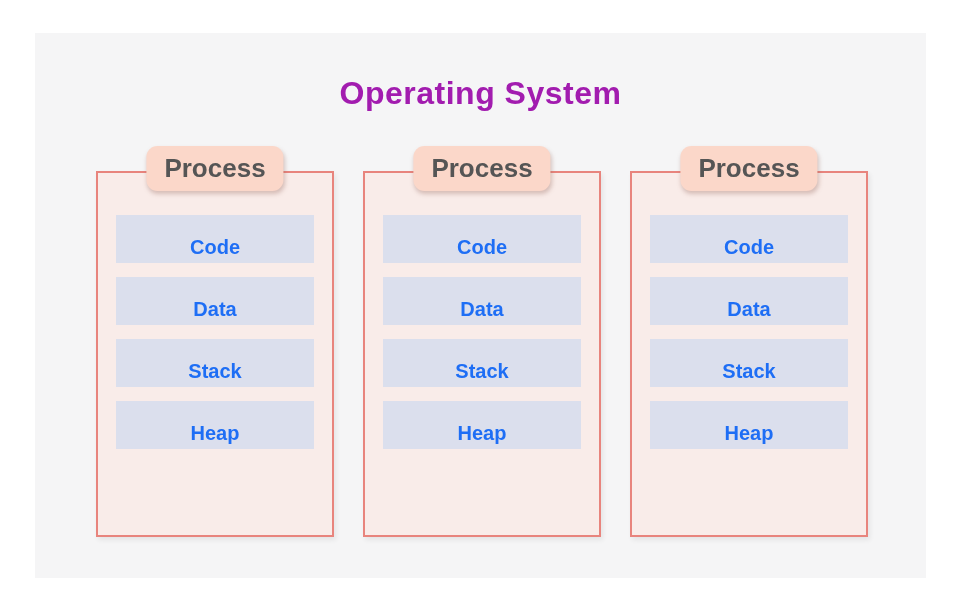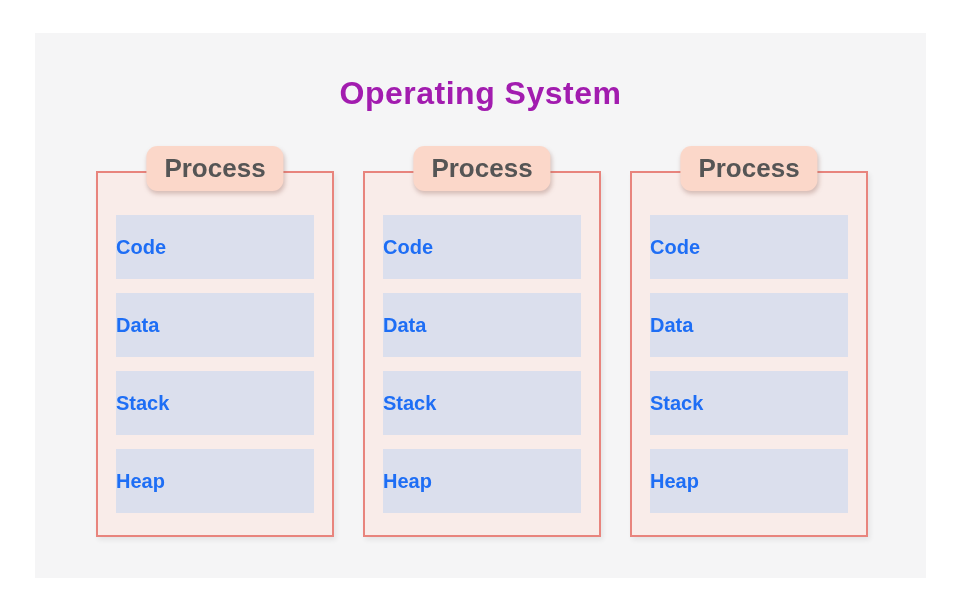--- a/index.html
+++ b/index.html
@@ -56,24 +56,25 @@
     border-radius: 11px;
     box-shadow: 1px 3px 4px rgba(150,100,90,0.35);
     font-size: 26px;
     font-weight: bold;
     color: #555555;
     white-space: nowrap;
     z-index: 2;
   }
   .segment {
     width: 198px;
-    height: 64px;
+    height: 48px;
     line-height: 64px;
     margin: 0 auto 14px auto;
     background: #dbdfed;
+    text-align: center;
     font-size: 20px;
     font-weight: bold;
     color: #1e6ef5;
   }
 </style>
 </head>
 <body>
 
 <div class="panel">
   <div class="diagram-title">Operating System</div>

